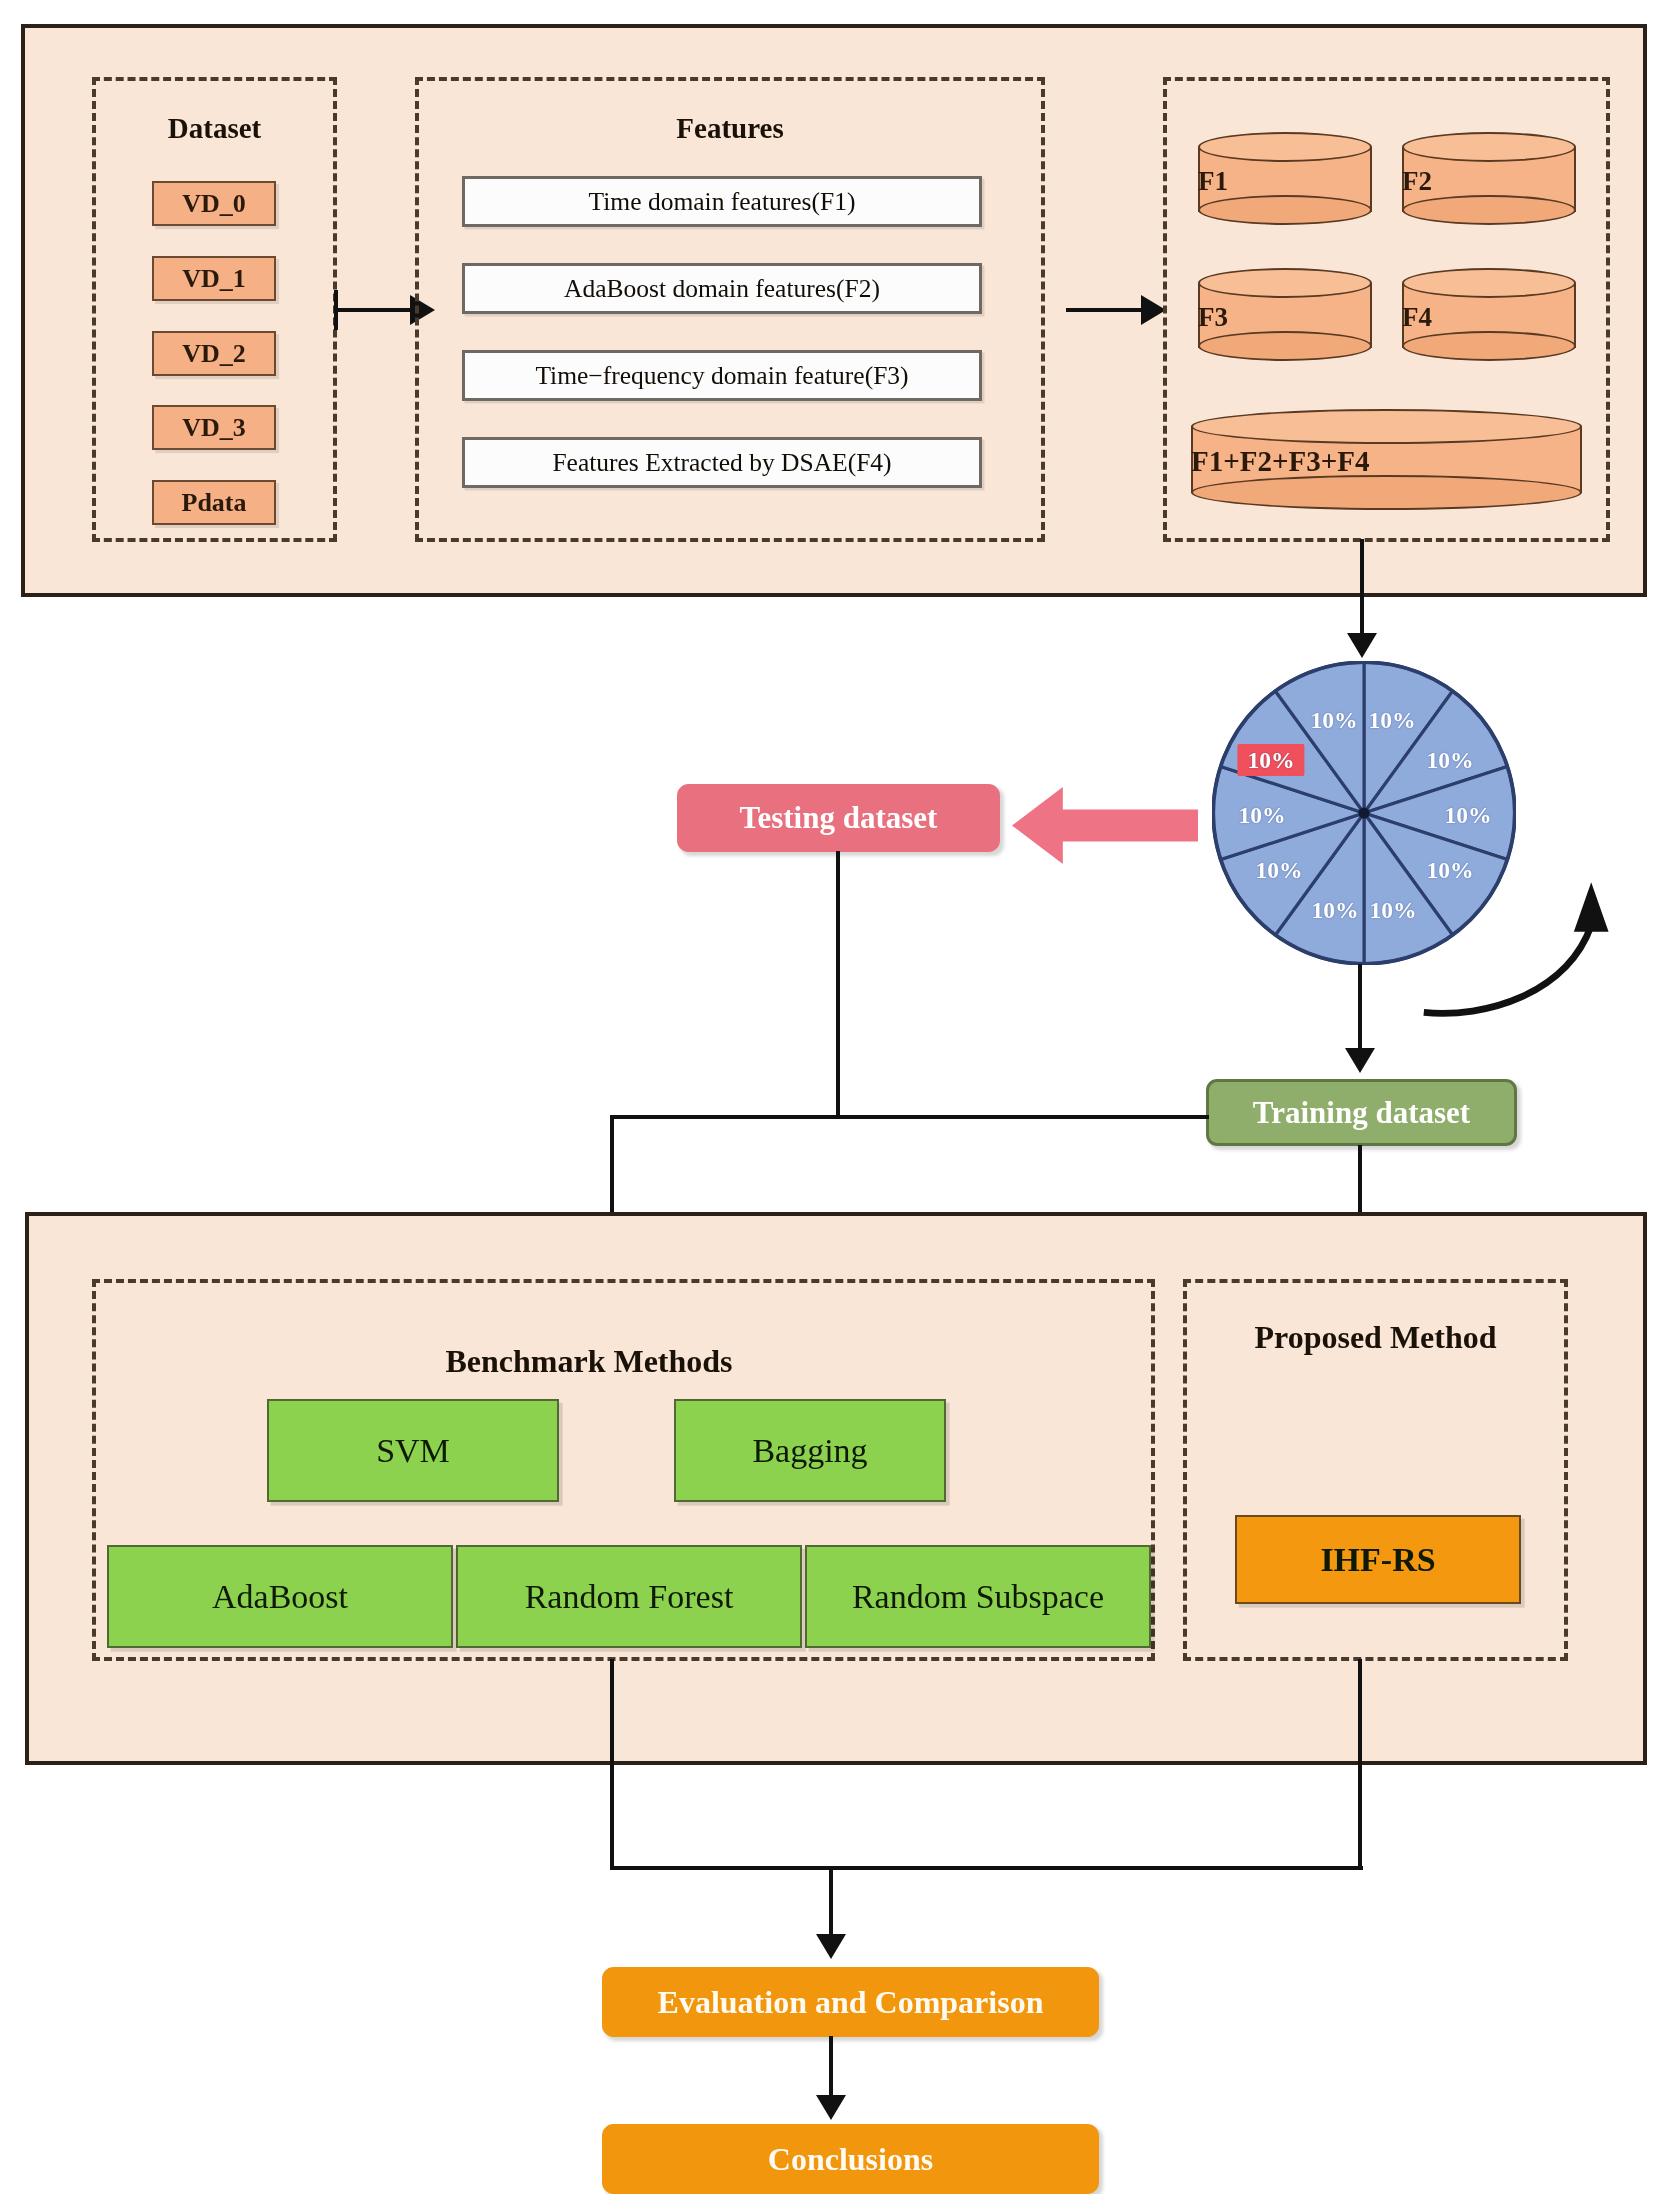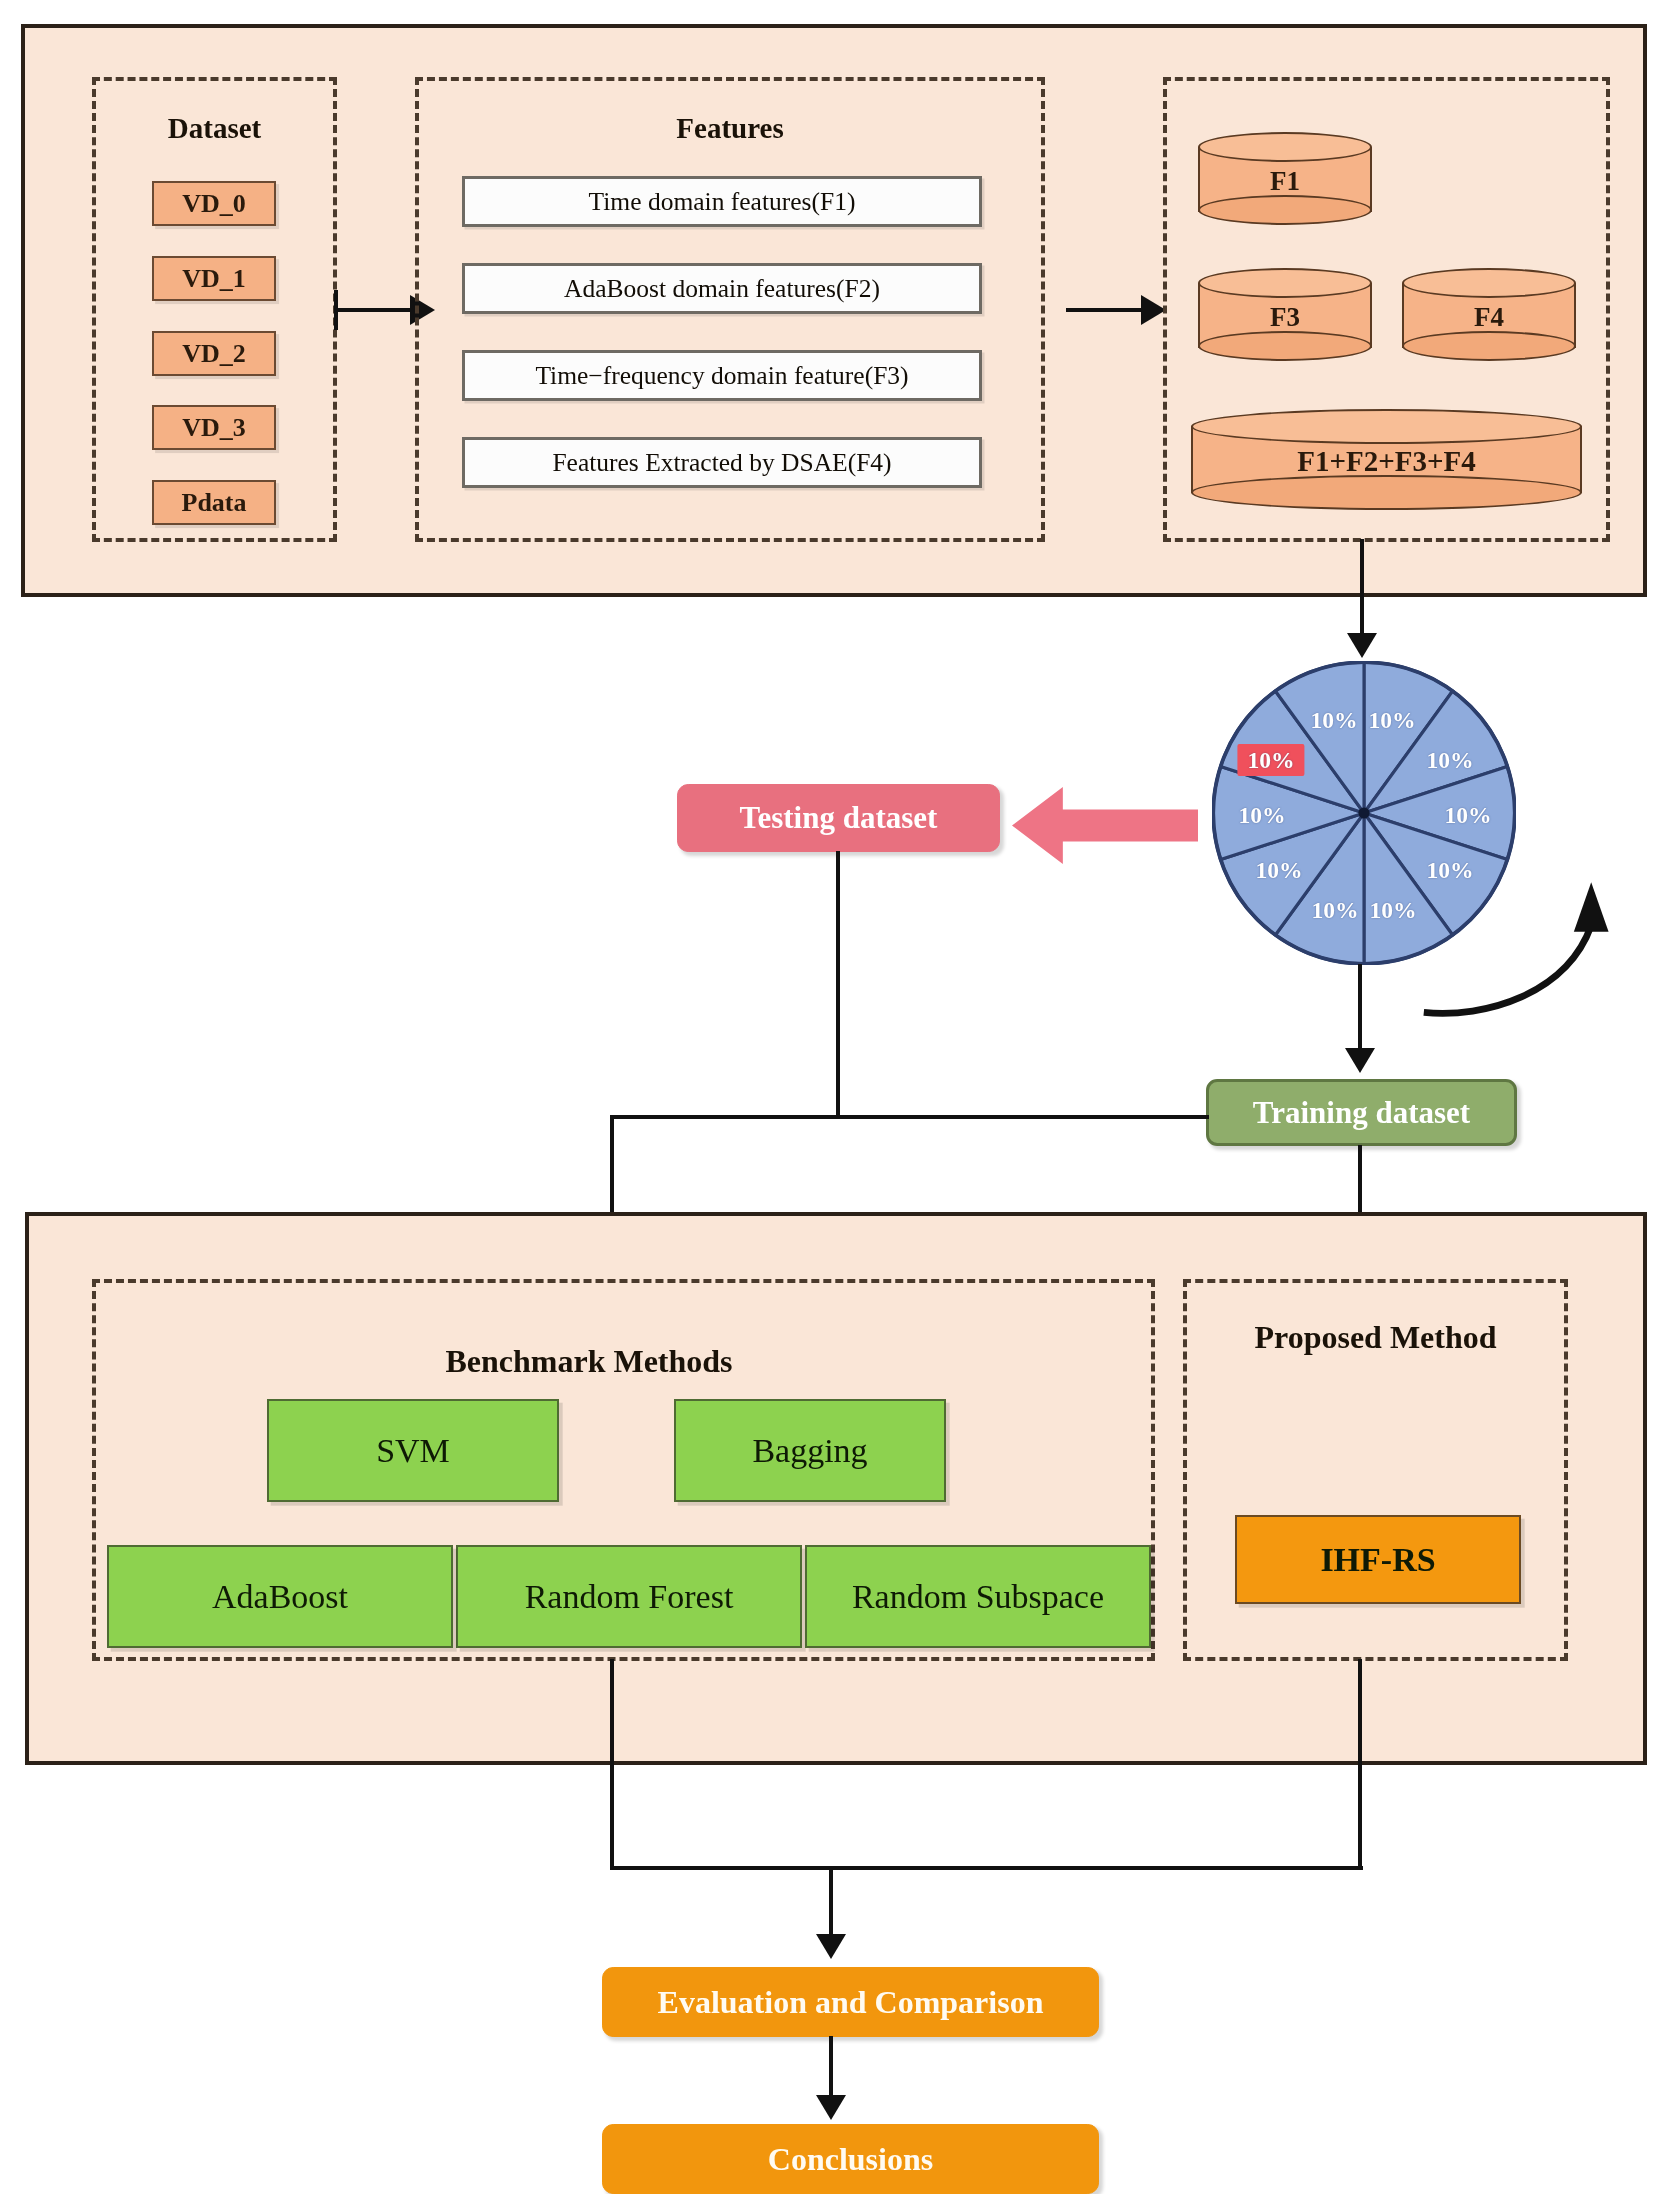--- a/index.html
+++ b/index.html
@@ -85,21 +85,21 @@
     left: 0; right: 0;
     background: #F8BE96;
     border: 2.5px solid #5A3A22;
     border-radius: 50%;
     box-sizing: border-box;
   }
   .cyl-bottom { background: #F2A97A; }
   .cyl-label {
     position: absolute;
     left: 0; right: 0;
-    text-align: center;
+    text-align: left;
     font-weight: bold;
     color: #2a1a0c;
     font-family: "Liberation Serif", "DejaVu Serif", serif;
     z-index: 5;
     white-space: nowrap;
   }
 
   
   .pill {
     display: flex;
@@ -212,20 +212,26 @@
 
   <div class="abs dashed-panel" style="left:1163px; top:77px; width:447px; height:465px;"></div>
 
   <div class="cylinder" style="left:1198px; top:132px; width:174px; height:93px;">
     <div class="cyl-body" style="top:15px; height:65px;"></div>
     <div class="cyl-top" style="top:0px; height:30px;"></div>
     <div class="cyl-bottom" style="top:63px; height:30px;"></div>
     <div class="cyl-label" style="top:34px; font-size:27px;">F1</div>
   </div>
 
+  <div class="cylinder" style="left:1402px; top:132px; width:174px; height:93px;">
+    <div class="cyl-body" style="top:15px; height:65px;"></div>
+    <div class="cyl-top" style="top:0px; height:30px;"></div>
+    <div class="cyl-bottom" style="top:63px; height:30px;"></div>
+    <div class="cyl-label" style="top:34px; font-size:27px;">F2</div>
+  </div>
 
   <div class="cylinder" style="left:1198px; top:268px; width:174px; height:93px;">
     <div class="cyl-body" style="top:15px; height:65px;"></div>
     <div class="cyl-top" style="top:0px; height:30px;"></div>
     <div class="cyl-bottom" style="top:63px; height:30px;"></div>
     <div class="cyl-label" style="top:34px; font-size:27px;">F3</div>
   </div>
 
   <div class="cylinder" style="left:1402px; top:268px; width:174px; height:93px;">
     <div class="cyl-body" style="top:15px; height:65px;"></div>

